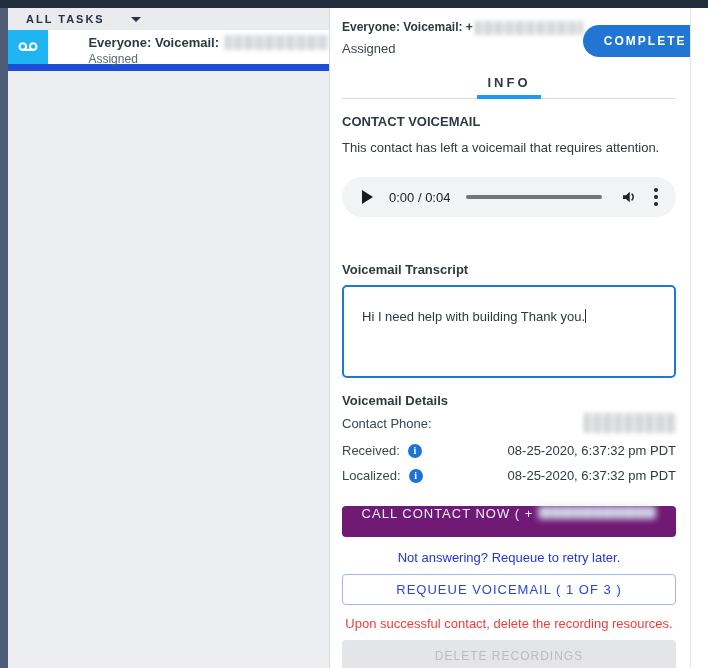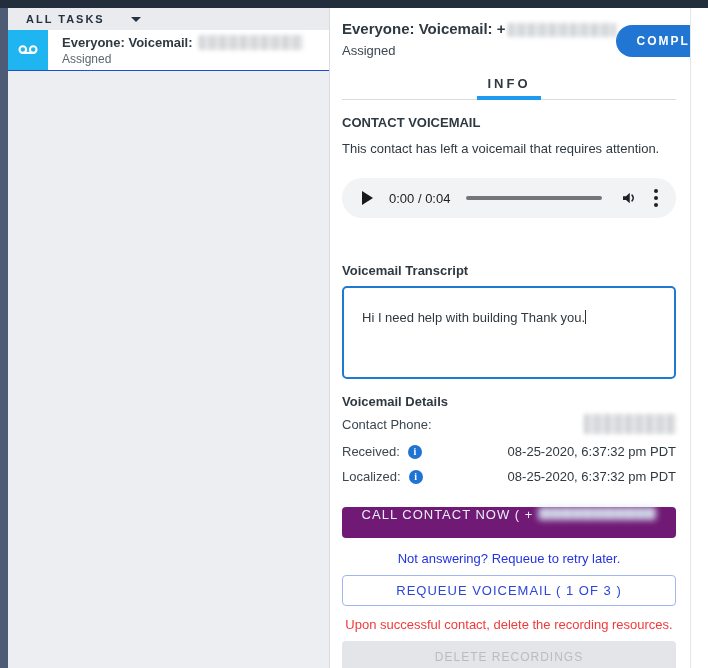--- a/index.html
+++ b/index.html
@@ -11,21 +11,21 @@
   }
   .topbar { height:8px; background:#232e3d; flex:0 0 auto; }
   .app { flex:1; display:flex; min-height:0; }
   .left-rail { width:8px; background:#4e5b76; flex:0 0 auto; }
 
   
   .sidebar { width:322px; flex:0 0 auto; background:#eceef1; border-right:1px solid #d8dcde; display:flex; flex-direction:column; }
   .sidebar-header { height:22px; background:#e9ebee; display:flex; align-items:center; padding-left:18px; cursor:pointer;gap:16px; }
   .sidebar-header .hdr-label { font-size:11px; font-weight:bold; letter-spacing:2px; color:#27313f; }
   .caret-down { width:0; height:0; margin-left:10px; border-left:5px solid transparent; border-right:5px solid transparent; border-top:5px solid #27313f; }
-  .task-item { height:41px; background:#ffffff; border-bottom:1px solid #1d4ed8; display:flex; align-items:stretch; cursor:pointer; }
+  .task-item { height:41px; background:#ffffff; border-bottom:7px solid #1d4ed8; display:flex; align-items:stretch; cursor:pointer;justify-content:space-between; }
   .task-icon { width:40px; flex:0 0 auto; background:#1fb5f0; display:flex; align-items:center; justify-content:center; }
   .task-icon svg { width:24px; height:24px; }
   .task-texts { padding:5px 0 0 14px; min-width:0; }
   .task-title-row { display:flex; align-items:center; }
   .task-title { font-size:13px; font-weight:bold; color:#2f3941; white-space:nowrap; }
   .task-status { font-size:12px; color:#5b6770; margin-top:2px; }
 
   
   .blur-box {
     display:inline-block; vertical-align:middle; border-radius:2px;
@@ -35,21 +35,21 @@
   .blur-light {
     background:repeating-linear-gradient(90deg,#bcd4e8 0px,#e8f1f8 7px,#cadcec 14px,#f2f7fb 21px);
     opacity:.9;
   }
 
   
   .detail { width:360px; flex:0 0 auto; background:#ffffff; padding:0 14px 0 12px; overflow:hidden; }
   .scroll-strip { flex:1; background:#ffffff; border-left:1px solid #e3e6e8; }
 
   .detail-header { display:flex; justify-content:space-between; align-items:flex-start; padding-top:12px; }
-  .detail-title { font-size:15px; font-weight:bold; color:#2f3941; white-space:nowrap;text-align:right; }
+  .detail-title { font-size:12px; font-weight:bold; color:#2f3941; white-space:nowrap;text-align:right; }
   .detail-status { font-size:13px; color:#3c4750; margin-top:6px; }
   .complete-btn {
     background:#2276d3; color:#ffffff; border:none; border-radius:16px;
     font-family:inherit; font-size:12px; font-weight:bold; letter-spacing:2px;
     padding:9px 21px; margin-top:5px; cursor:pointer;
   }
 
   .tabs-row { margin-top:10px; border-bottom:1px solid #d8dcde; text-align:center; }
   .tab {
     display:inline-block; font-size:13px; font-weight:bold; letter-spacing:3px; color:#2f3941;

